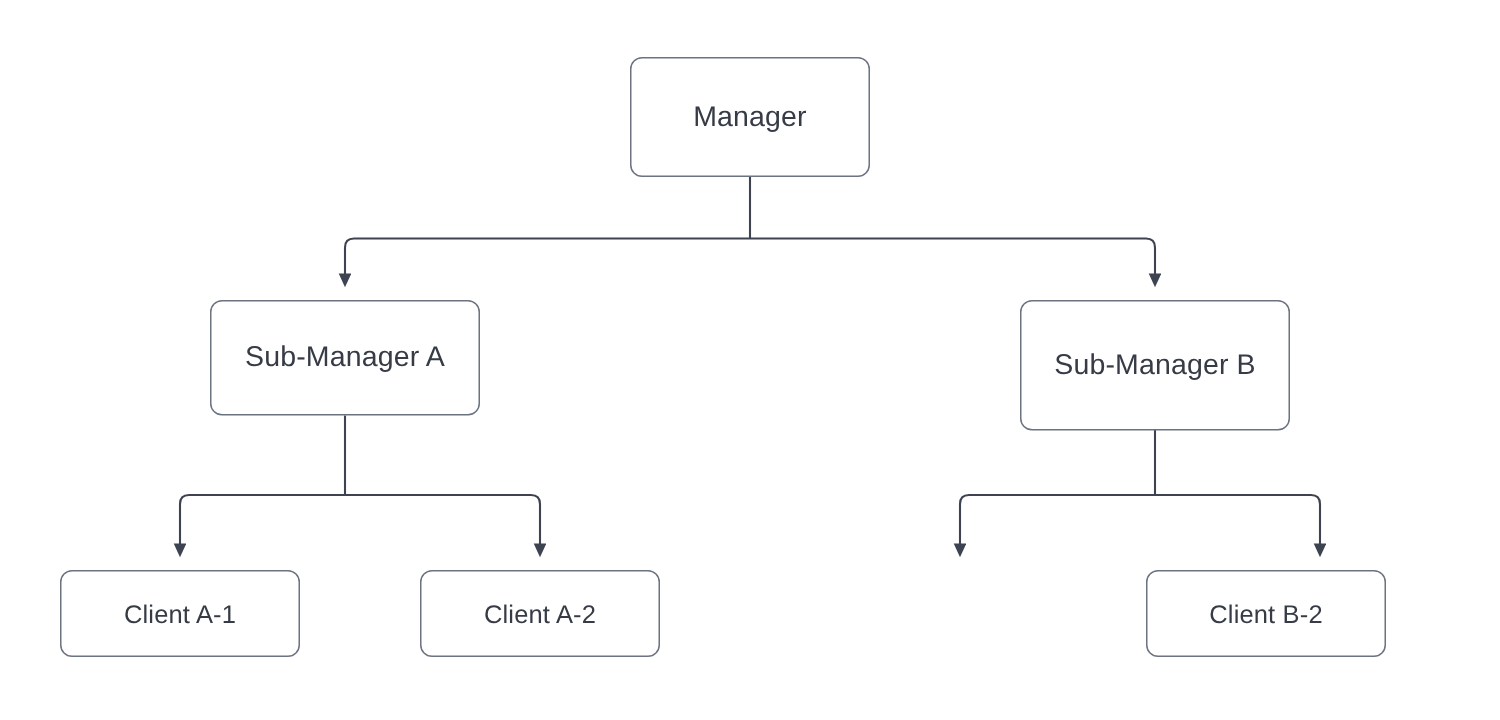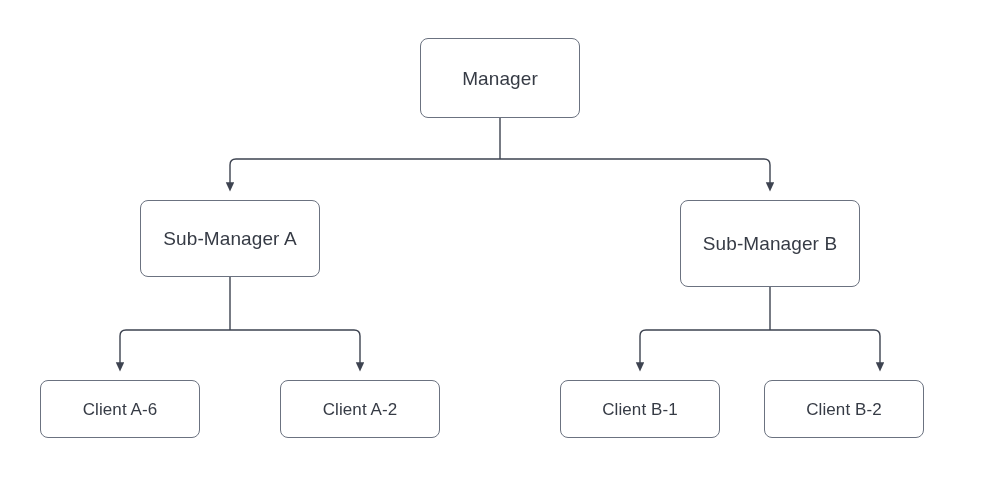--- a/index.html
+++ b/index.html
@@ -112,28 +112,25 @@
 
   <div class="node node-sub-a">
     <span class="node-label">Sub-Manager A</span>
   </div>
 
   <div class="node node-sub-b">
     <span class="node-label">Sub-Manager B</span>
   </div>
 
   <div class="node node-leaf node-client-a1">
-    <span class="node-label">Client A-6</span>
+    <span class="node-label">Client A-1</span>
   </div>
 
   <div class="node node-leaf node-client-a2">
     <span class="node-label">Client A-2</span>
   </div>
 
-  <div class="node node-leaf node-client-b1">
-    <span class="node-label">Client B-1</span>
-  </div>
 
   <div class="node node-leaf node-client-b2">
     <span class="node-label">Client B-2</span>
   </div>
 
 </div>
 
 </body></html>

